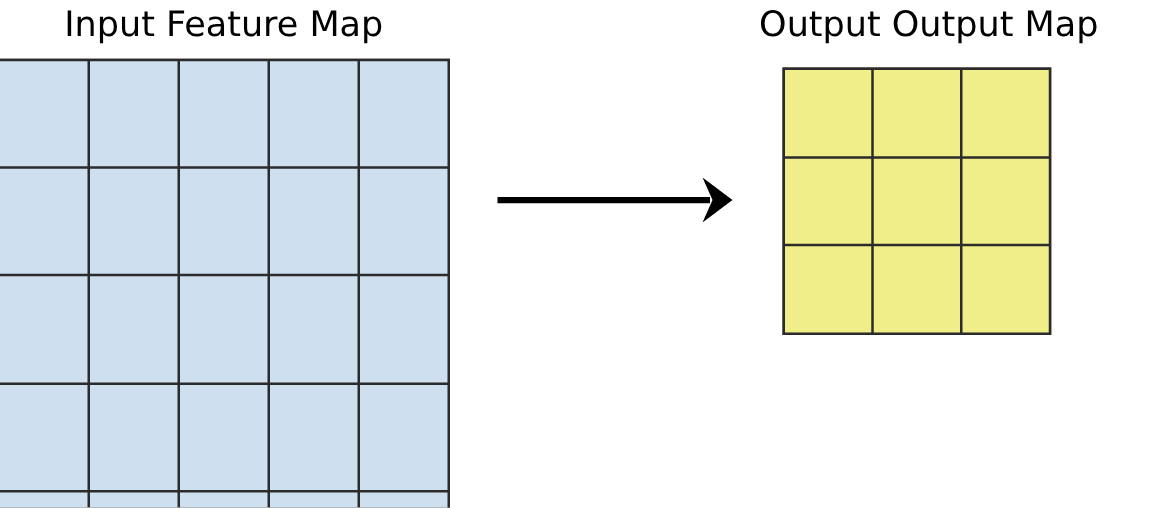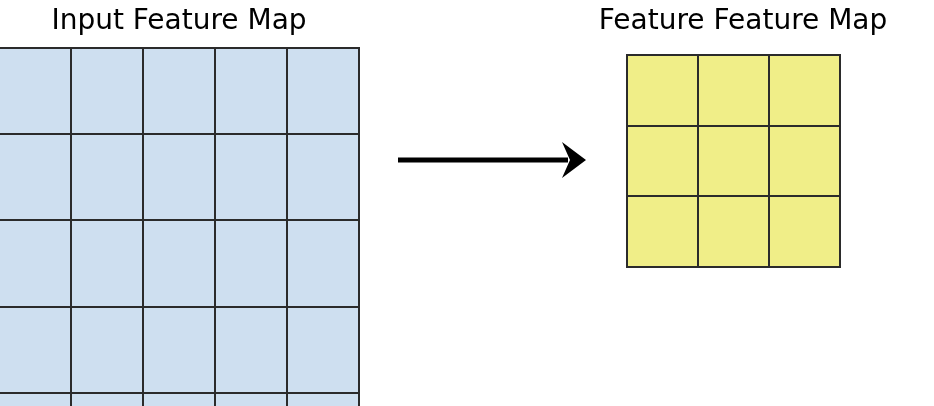--- a/index.html
+++ b/index.html
@@ -123,21 +123,21 @@
     <div class="cell"></div>
     <div class="cell"></div>
     <div class="cell"></div>
   </div>
 
   <svg id="arrow" viewBox="0 0 200 56">
     <line x1="6" y1="28" x2="176" y2="28" stroke="#000000" stroke-width="5"></line>
     <path d="M 170 10 L 194 28 L 170 46 L 178 28 Z" fill="#000000"></path>
   </svg>
 
-  <div class="title" id="output-title">Feature Feature Map</div>
+  <div class="title" id="output-title">Output Output Map</div>
 
   <div class="grid" id="output-grid">
     <div class="cell"></div>
     <div class="cell"></div>
     <div class="cell"></div>
     <div class="cell"></div>
     <div class="cell"></div>
     <div class="cell"></div>
     <div class="cell"></div>
     <div class="cell"></div>

